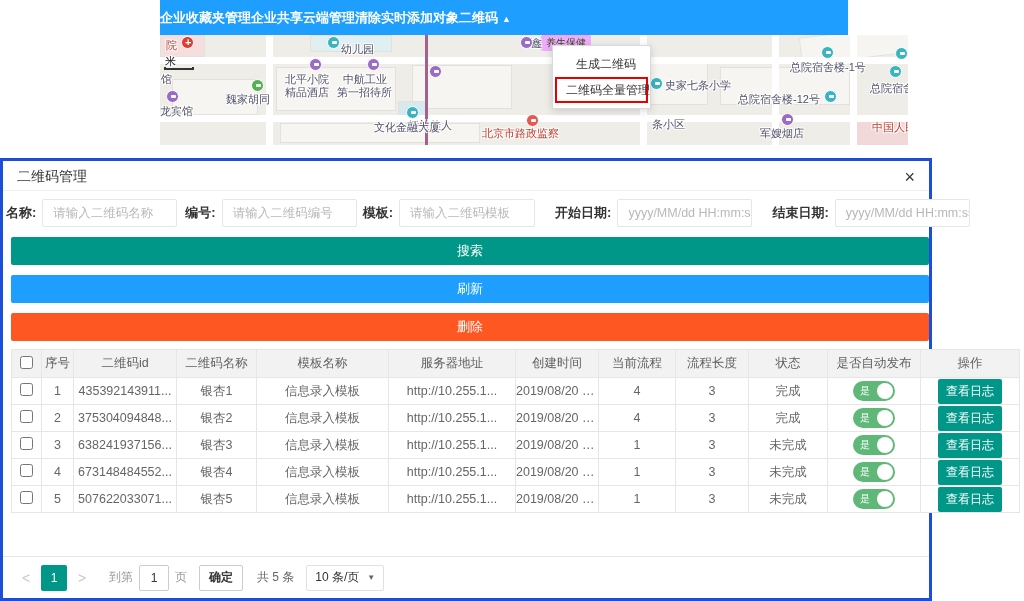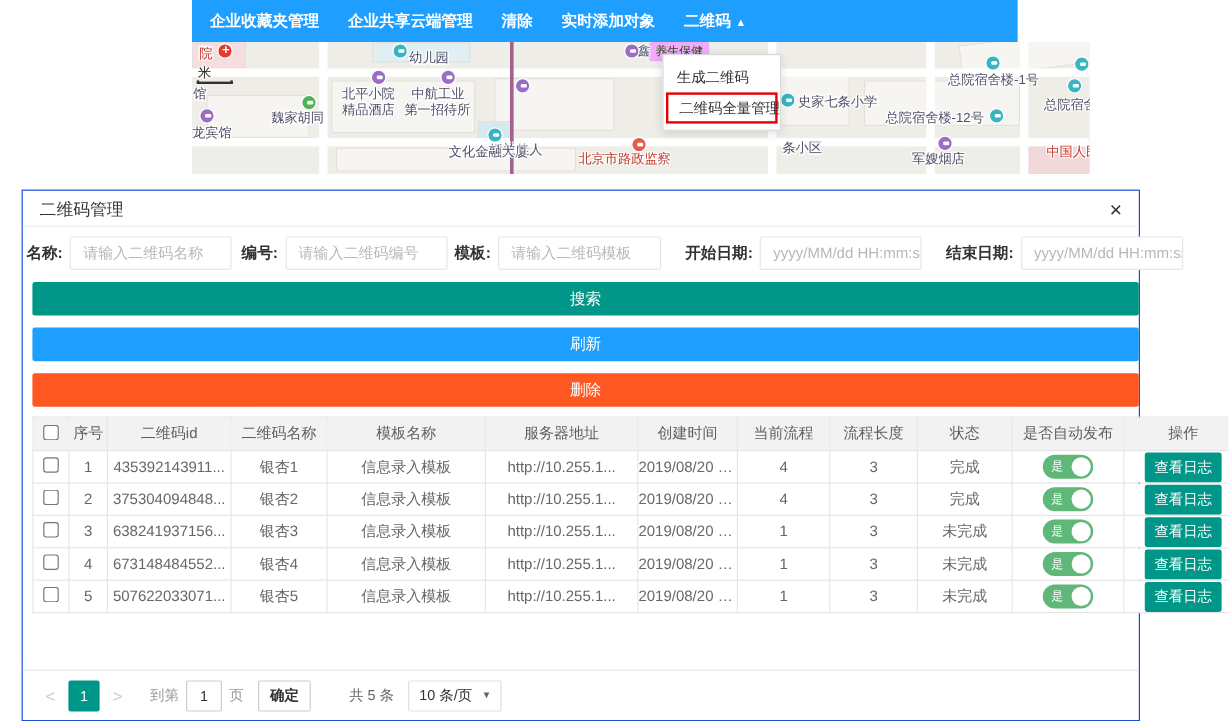--- a/index.html
+++ b/index.html
@@ -1,21 +1,21 @@
 <!DOCTYPE html>
 <html><head>
 <meta charset="utf-8">
 <style>
   * { margin:0; padding:0; box-sizing:border-box; }
   body { font-family:"Liberation Sans", sans-serif; background:#fff; }
   .stage { position:relative; width:1024px; height:601px; background:#fff; overflow:hidden; }
 
   
   .topbar { position:absolute; left:160px; top:0; width:688px; height:35px;
-    background:#1E9FFF; display:flex; align-items:center; padding-left:15px; gap:24px; }
+    background:#1E9FFF; display:flex; align-items:center; }
   .nav-item { color:#fff; font-size:13px; font-weight:bold; cursor:pointer; white-space:nowrap; }
   .nav-item .arrow { font-size:9px; margin-left:4px; }
 
   
   .map { position:absolute; left:160px; top:35px; width:748px; height:110px;
     background:#efede8; overflow:hidden; }
   .mblk { position:absolute; background:#f7f5f1; border:1px solid #e4e1da; }
   .road-h { position:absolute; left:0; width:100%; height:7px; background:#fff; }
   .road-v { position:absolute; top:0; height:100%; width:7px; background:#fff; }
   .metro-line { position:absolute; top:0; height:100%; width:3px; background:#a4618e; }
@@ -29,26 +29,26 @@
   .poi.teal { background:#3bb4c1; } .poi.purple { background:#9a6cc5; }
   .poi.green { background:#52b153; } .poi.red { background:#e25a50; }
   .poi.redcross { background:#e03c31; } .poi.redcross::after { content:"+"; background:none;
     color:#fff; font-size:11px; font-weight:bold; left:3px; top:-1px; width:auto; height:auto; }
   .hl-label { position:absolute; left:381px; top:0px; background:#f0abfc; color:#2f4d18;
     font-size:10px; padding:1px 5px; border-radius:2px; }
 
   
   .dropdown { position:absolute; left:552px; top:45px; width:99px; background:#fff;
     border:1px solid #d9d9d9; box-shadow:0 2px 8px rgba(0,0,0,.15); padding:5px 0; z-index:20; }
-  .dd-item { font-size:12px; color:#333; line-height:26px; padding-left:11px; cursor:pointer; white-space:nowrap; }
+  .dd-item { font-size:12px; color:#333; line-height:26px; padding-left:23px; cursor:pointer; white-space:nowrap; }
   .dd-item.hl { border:2px solid #e60000; margin:0 2px; padding-left:9px; line-height:22px; }
 
   
-  .modal { position:absolute; left:18px; top:158px; width:932px; height:443px; background:#fff;
-    border:1px solid #1d4ed8; }
+  .modal { position:absolute; left:0; top:158px; width:932px; height:443px; background:#fff;
+    border:3px solid #1d4ed8; }
   .modal-header { height:30px; line-height:30px; padding-left:14px; font-size:14px; color:#333;
     border-bottom:1px solid #eee; }
   .modal-close { position:absolute; right:14px; top:6px; font-size:18px; color:#333; cursor:pointer; }
 
   .filter-row { display:flex; align-items:center; height:28px; margin:8px 0 0 3px; }
   .f-label { font-size:13px; font-weight:bold; color:#333; white-space:nowrap; margin-right:6px; }
   .f-input { height:28px; border:1px solid #e6e6e6; border-radius:2px; font-size:12.5px;
     color:#666; padding-left:10px; outline:none; font-family:"Liberation Sans", sans-serif; }
   .f-input::placeholder { color:#b8b8b8; }
 
@@ -74,21 +74,21 @@
     display:flex; align-items:center; padding-left:14px; font-size:12px; color:#999; gap:6px; }
   .pg-arrow { width:18px; text-align:center; color:#c8c8c8; font-size:14px; cursor:pointer; }
   .pg-page { width:26px; height:26px; line-height:26px; text-align:center; background:#009688;
     color:#fff; border-radius:2px; cursor:pointer; }
   .pg-goto { margin-left:12px; }
   .pg-input { width:30px; height:26px; border:1px solid #ccc; border-radius:2px; text-align:center;
     font-size:12px; color:#333; outline:none; }
   .pg-confirm { height:26px; padding:0 9px; background:#fff; border:1px solid #ccc; border-radius:2px;
     font-size:12px; font-weight:bold; color:#333; margin-left:6px; cursor:pointer;
     font-family:"Liberation Sans", sans-serif; }
-  .pg-total { color:#666; margin-left:26px; }
+  .pg-total { color:#666; margin-left:8px; }
   .pg-size { height:26px; border:1px solid #e0e0e0; border-radius:2px; display:flex;
     align-items:center; gap:8px; padding:0 8px; margin-left:6px; color:#333; cursor:pointer; }
   .pg-size .caret { font-size:8px; color:#666; }
 </style>
 </head>
 <body>
 
 <div class="stage">
 
   <div class="topbar">

